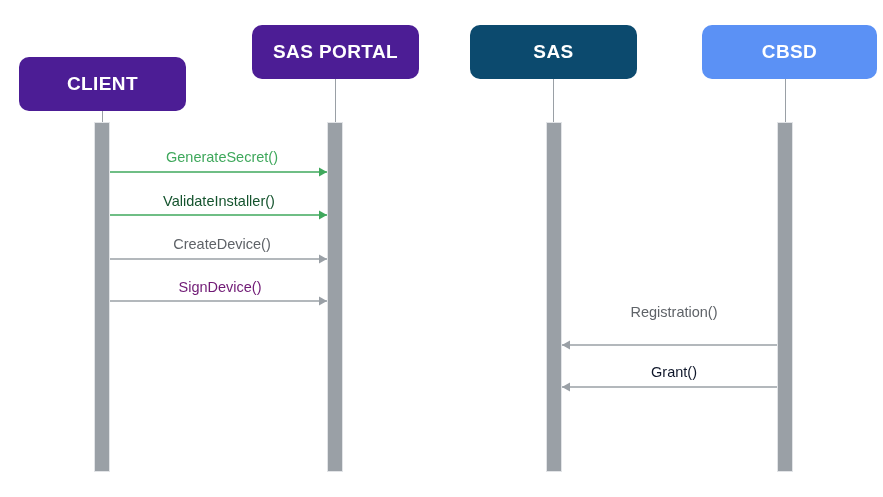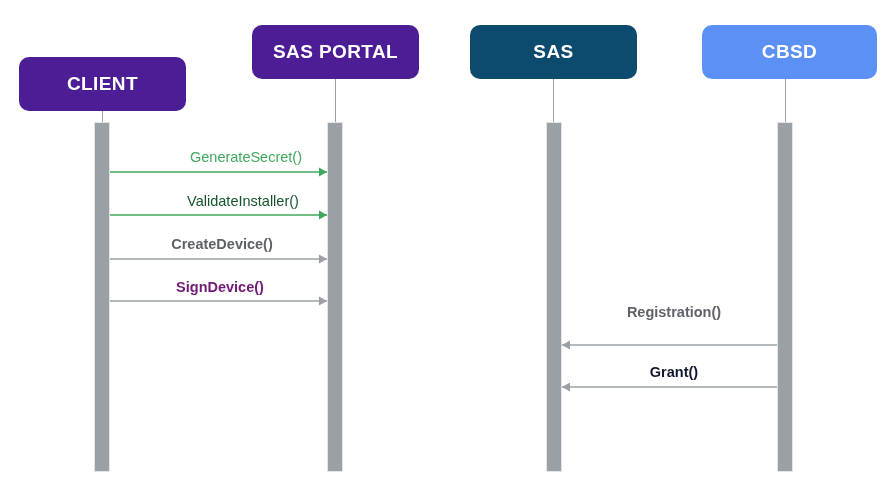--- a/index.html
+++ b/index.html
@@ -40,22 +40,22 @@
     background: #9aa0a6;
     border: 1px solid #e2e4e7;
     box-sizing: border-box;
   }
   .msg-label {
     position: absolute;
     font-size: 14.5px;
     white-space: nowrap;
     user-select: none;
   }
-  .msg-label.green { color: #3fa85c; margin-left: 24px; }
-  .msg-label.gray  { color: #5f6368; font-weight: bold; }
+  .msg-label.green { color: #3fa85c; }
+  .msg-label.gray  { color: #5f6368; }
   .arrow-svg {
     position: absolute;
     left: 0;
     top: 0;
     width: 883px;
     height: 497px;
     pointer-events: none;
     overflow: visible;
   }
 </style>

